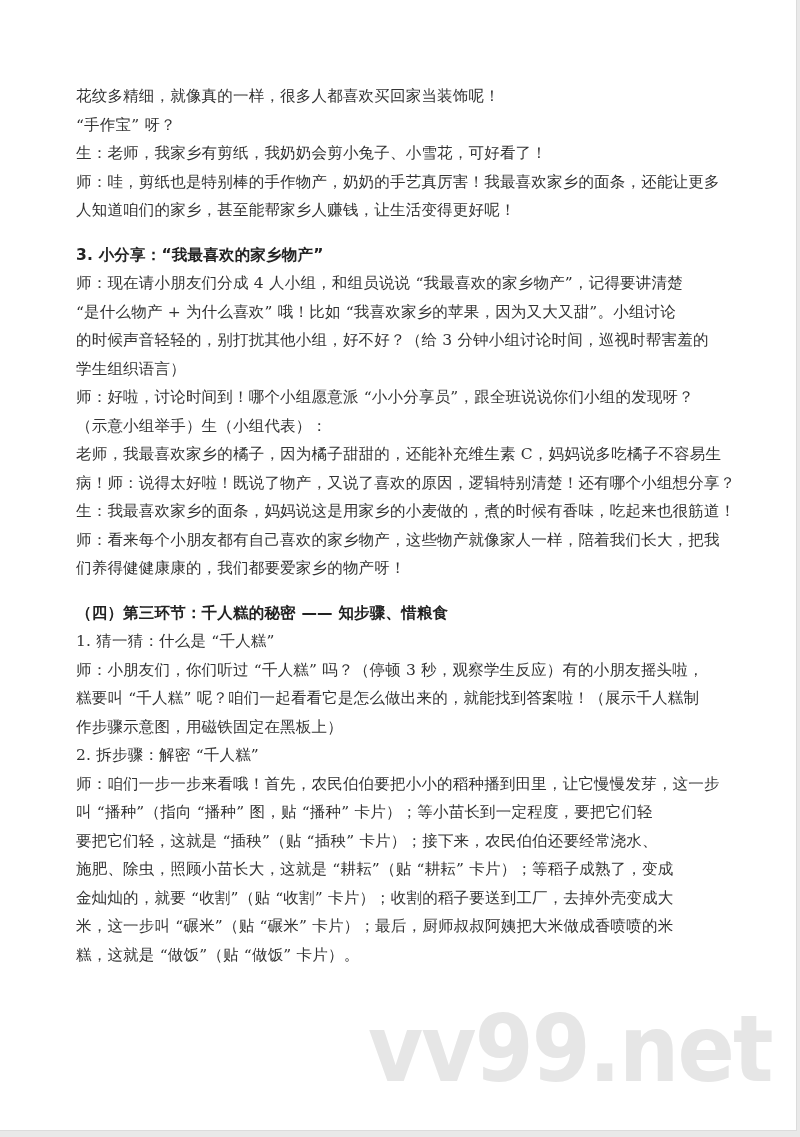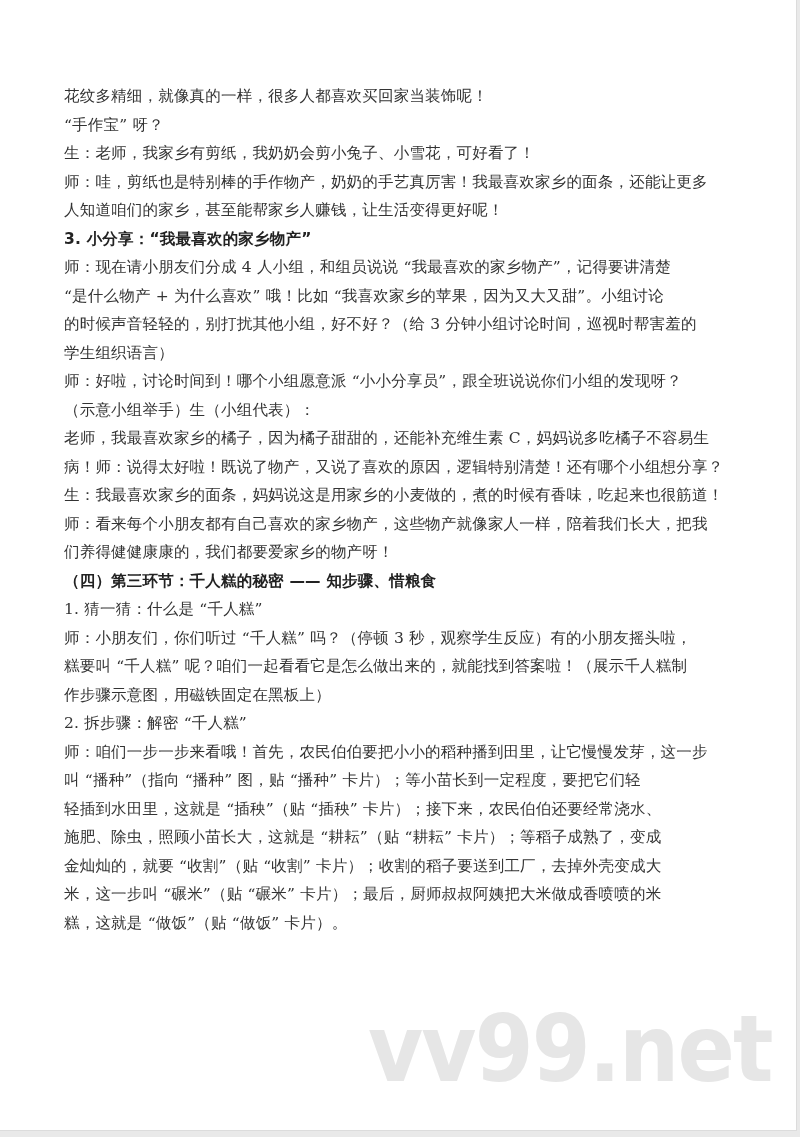--- a/index.html
+++ b/index.html
@@ -10,28 +10,28 @@
     position: relative;
   }
   .page {
     position: absolute; left: 0; top: 0;
     width: 796px; height: 1130px;
     background: #ffffff;
     border-right: 1px solid #dcdcdc;
     border-bottom: 1px solid #dcdcdc;
   }
   .content {
-    position: absolute; left: 64px; top: 82px; width: 690px;
+    position: absolute; left: 76px; top: 82px; width: 690px;
   }
   .line {
     height: 28.5px; line-height: 28.5px;
     font-size: 15.5px; color: #333333;
     white-space: nowrap; letter-spacing: 0.2px;
   }
-  .line.bold { font-weight: bold; color: #222; font-family: "DejaVu Sans", "Liberation Sans", sans-serif; }
+  .line.bold { font-weight: bold; color: #222; font-family: "DejaVu Sans", "Liberation Sans", sans-serif; margin-top: 16px; }
   .watermark {
     position: absolute; left: 368px; top: 1000px;
     font-family: "DejaVu Sans", "Liberation Sans", sans-serif;
     font-weight: bold; font-size: 92px; letter-spacing: -2px;
     color: #e6e6e6; line-height: 100px;
     transform: scaleX(0.92); transform-origin: left top;
     z-index: 0; pointer-events: none;
   }
   .content { z-index: 1; }
 </style>
@@ -59,19 +59,19 @@
       <div class="line">师：看来每个小朋友都有自己喜欢的家乡物产，这些物产就像家人一样，陪着我们长大，把我</div>
       <div class="line">们养得健健康康的，我们都要爱家乡的物产呀！</div>
       <div class="line bold">（四）第三环节：千人糕的秘密 —— 知步骤、惜粮食</div>
       <div class="line">1. 猜一猜：什么是 “千人糕”</div>
       <div class="line">师：小朋友们，你们听过 “千人糕” 吗？（停顿 3 秒，观察学生反应）有的小朋友摇头啦，</div>
       <div class="line">糕要叫 “千人糕” 呢？咱们一起看看它是怎么做出来的，就能找到答案啦！（展示千人糕制</div>
       <div class="line">作步骤示意图，用磁铁固定在黑板上）</div>
       <div class="line">2. 拆步骤：解密 “千人糕”</div>
       <div class="line">师：咱们一步一步来看哦！首先，农民伯伯要把小小的稻种播到田里，让它慢慢发芽，这一步</div>
       <div class="line">叫 “播种”（指向 “播种” 图，贴 “播种” 卡片）；等小苗长到一定程度，要把它们轻</div>
-      <div class="line">轻插到水田里，这就是 “插秧”（贴 “插秧” 卡片）；接下来，农民伯伯还要经常浇水、</div>
+      <div class="line">要把它们轻，这就是 “插秧”（贴 “插秧” 卡片）；接下来，农民伯伯还要经常浇水、</div>
       <div class="line">施肥、除虫，照顾小苗长大，这就是 “耕耘”（贴 “耕耘” 卡片）；等稻子成熟了，变成</div>
       <div class="line">金灿灿的，就要 “收割”（贴 “收割” 卡片）；收割的稻子要送到工厂，去掉外壳变成大</div>
       <div class="line">米，这一步叫 “碾米”（贴 “碾米” 卡片）；最后，厨师叔叔阿姨把大米做成香喷喷的米</div>
       <div class="line">糕，这就是 “做饭”（贴 “做饭” 卡片）。</div>
     </div>
 </div>
 
 </body></html>

